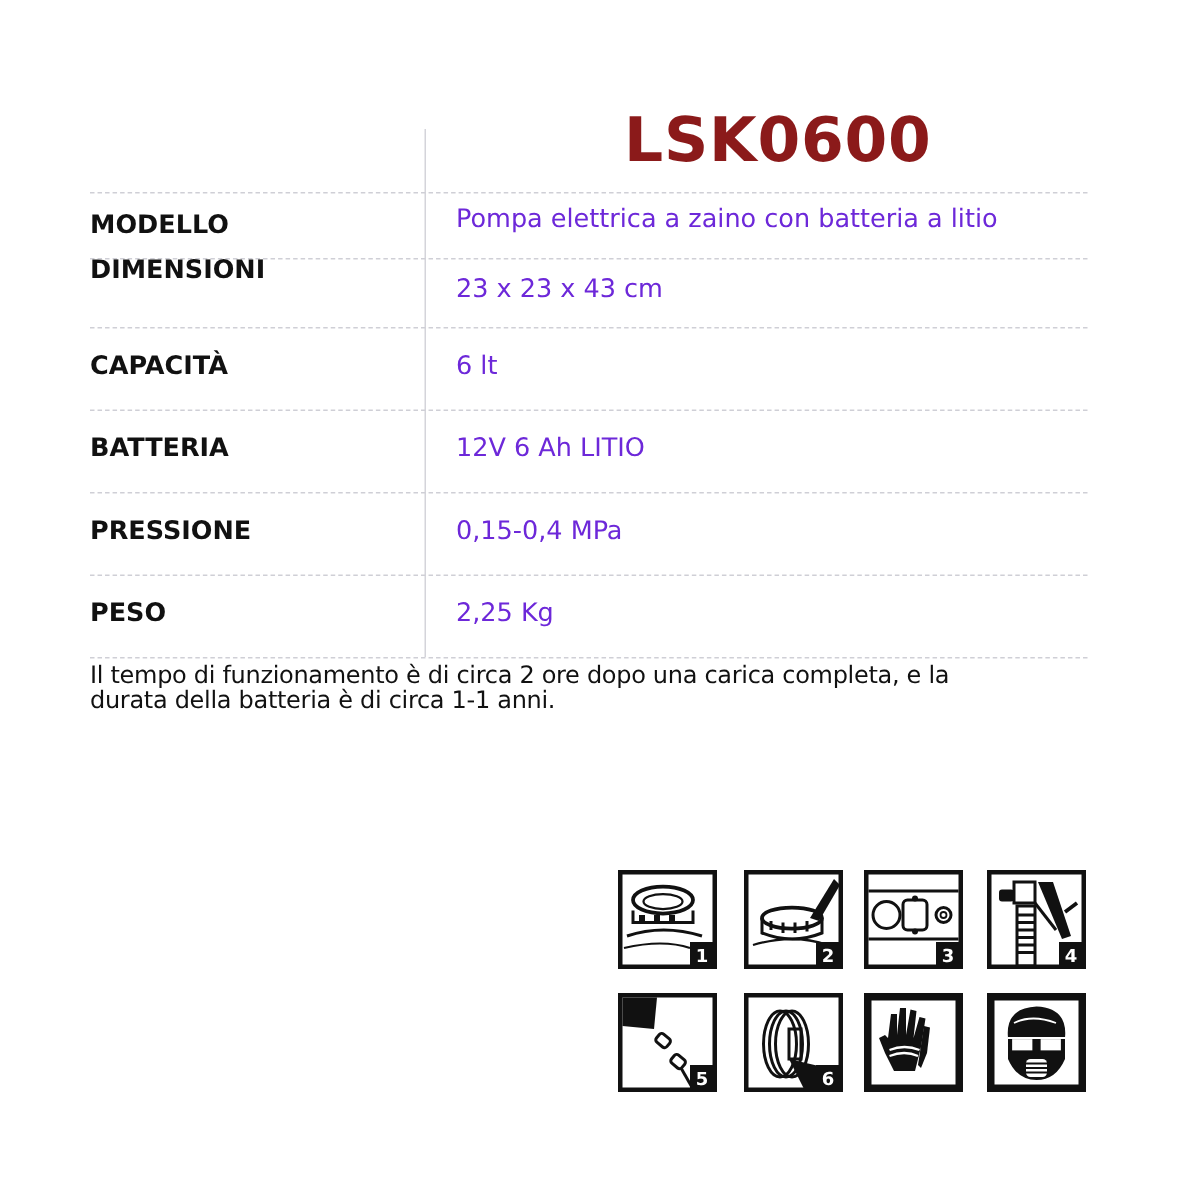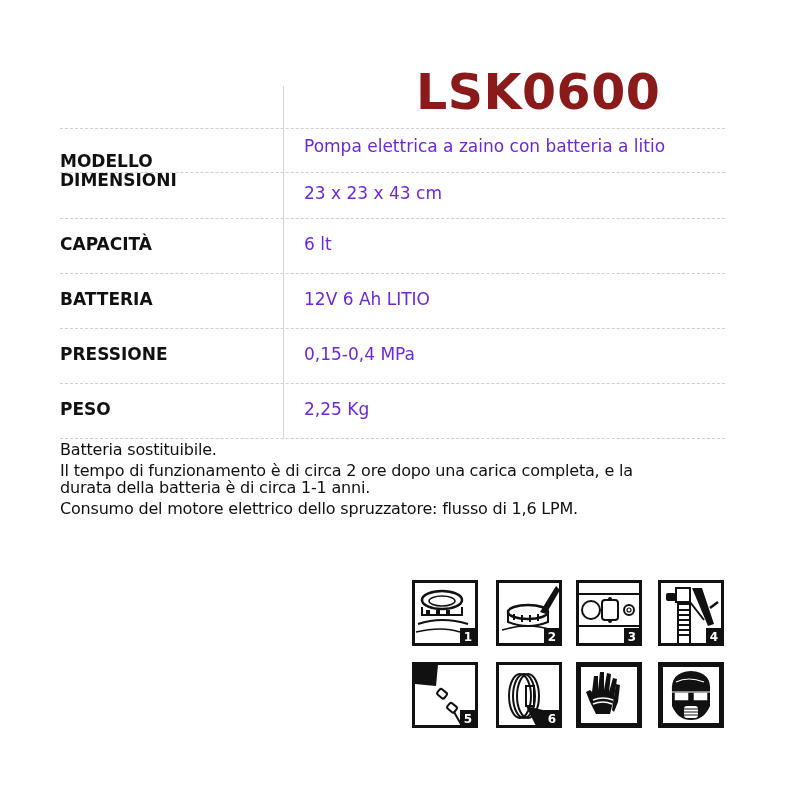--- a/index.html
+++ b/index.html
@@ -1,21 +1,21 @@
 <!DOCTYPE html>
 <html><head>
 <meta charset="utf-8">
 <style>
   * { margin: 0; padding: 0; box-sizing: border-box; }
   html, body { width: 800px; height: 800px; background: #ffffff; overflow: hidden; }
   body { position: relative; font-family: "DejaVu Sans", "Liberation Sans", sans-serif; color: #111111; }
 
   .title {
     position: absolute; left: 416px; top: 70px; width: 224px; height: 46px;
-    font-family: "DejaVu Sans", sans-serif; font-weight: bold; font-size: 49px;
+    font-family: "DejaVu Sans", sans-serif; font-weight: bold; font-size: 41px;
     letter-spacing: 0.5px; color: #8b1a1a; line-height: 46px; white-space: nowrap;
   }
 
   .vdivider {
     position: absolute; left: 283px; top: 86px; width: 1px; height: 352px;
     background: #d4d4da;
   }
 
   .hline {
     position: absolute; left: 60px; width: 665px; height: 0;
@@ -58,21 +58,21 @@
 
 <div class="hline" style="top:128px"></div>
 <div class="hline" style="top:172px"></div>
 <div class="hline" style="top:218px"></div>
 <div class="hline" style="top:273px"></div>
 <div class="hline" style="top:328px"></div>
 <div class="hline" style="top:383px"></div>
 <div class="hline" style="top:438px"></div>
 
 <div>
-  <div class="row-label" style="top:150px">MODELLO</div>
+  <div class="row-label" style="top:139px">MODELLO</div>
   <div class="row-value" style="top:135px">Pompa elettrica a zaino con batteria a litio</div>
 </div>
 <div>
   <div class="row-label" style="top:169px">DIMENSIONI</div>
   <div class="row-value" style="top:182px">23 x 23 x 43 cm</div>
 </div>
 <div>
   <div class="row-label" style="top:233px">CAPACITÀ</div>
   <div class="row-value" style="top:233px">6 lt</div>
 </div>
@@ -83,23 +83,21 @@
 <div>
   <div class="row-label" style="top:343px">PRESSIONE</div>
   <div class="row-value" style="top:343px">0,15-0,4 MPa</div>
 </div>
 <div>
   <div class="row-label" style="top:398px">PESO</div>
   <div class="row-value" style="top:398px">2,25 Kg</div>
 </div>
 
 <div class="notes">
-  <p>Batteria sostituibile.</p>
   <p style="width:600px">Il tempo di funzionamento è di circa 2 ore dopo una carica completa, e la durata della batteria è di circa 1-1 anni.</p>
-  <p>Consumo del motore elettrico dello spruzzatore: flusso di 1,6 LPM.</p>
 </div>
 
 <div class="icons">
 
   <div class="icon-box" style="left:4px;top:2px">
     <svg viewBox="0 0 66 66">
       <rect x="1.5" y="1.5" width="63" height="63" fill="#fff" stroke="#111" stroke-width="3"></rect>
       <ellipse cx="30" cy="20" rx="20" ry="9" fill="none" stroke="#111" stroke-width="2.5"></ellipse>
       <ellipse cx="30" cy="21" rx="13" ry="5" fill="none" stroke="#111" stroke-width="1.5"></ellipse>
       <path d="M10 27 L10 35 L50 35 L50 27" fill="none" stroke="#111" stroke-width="2"></path>

